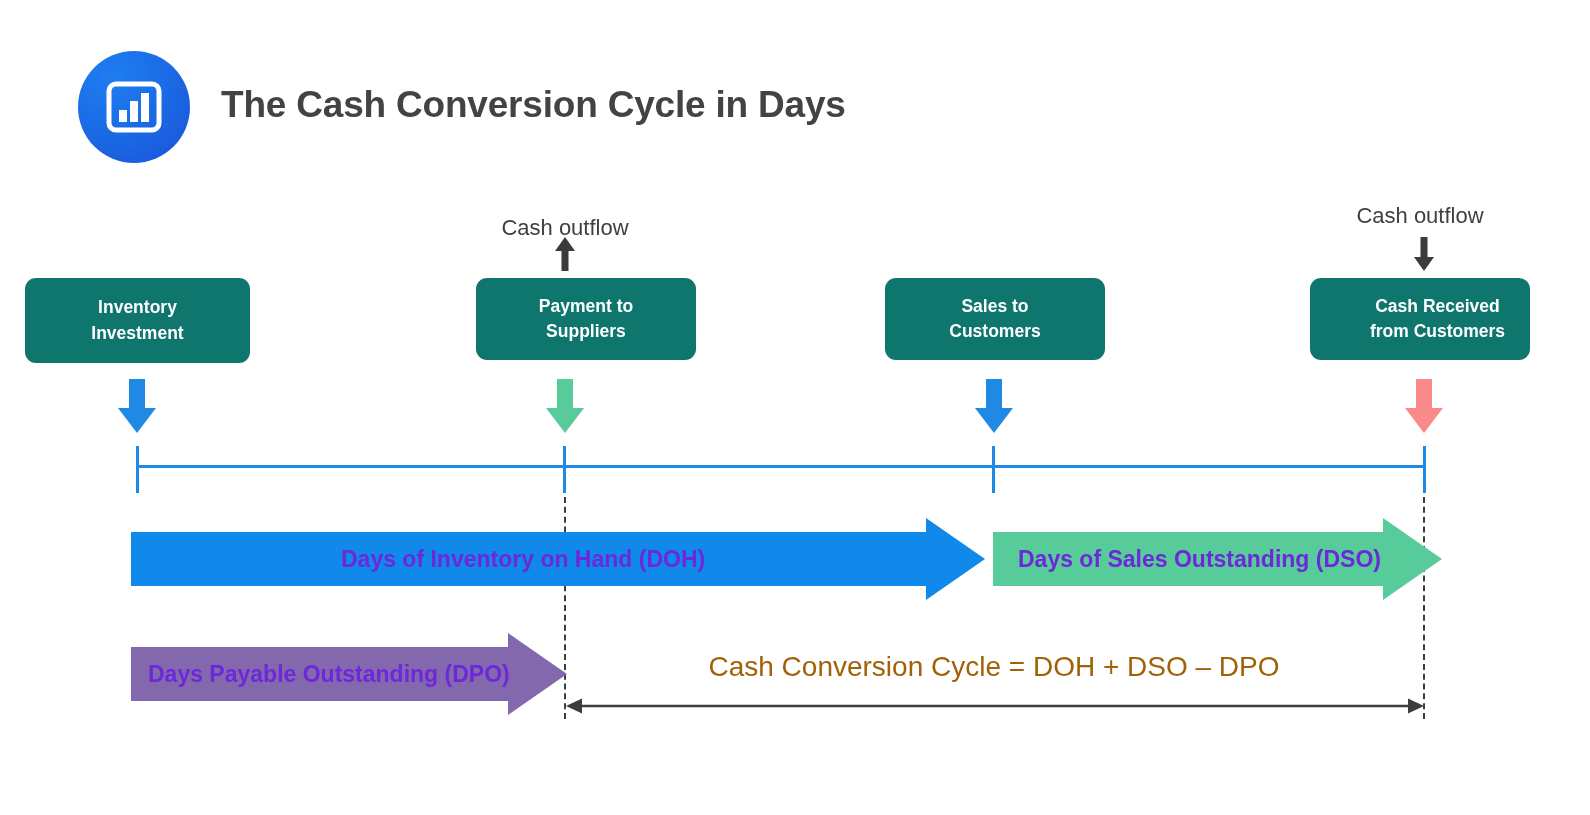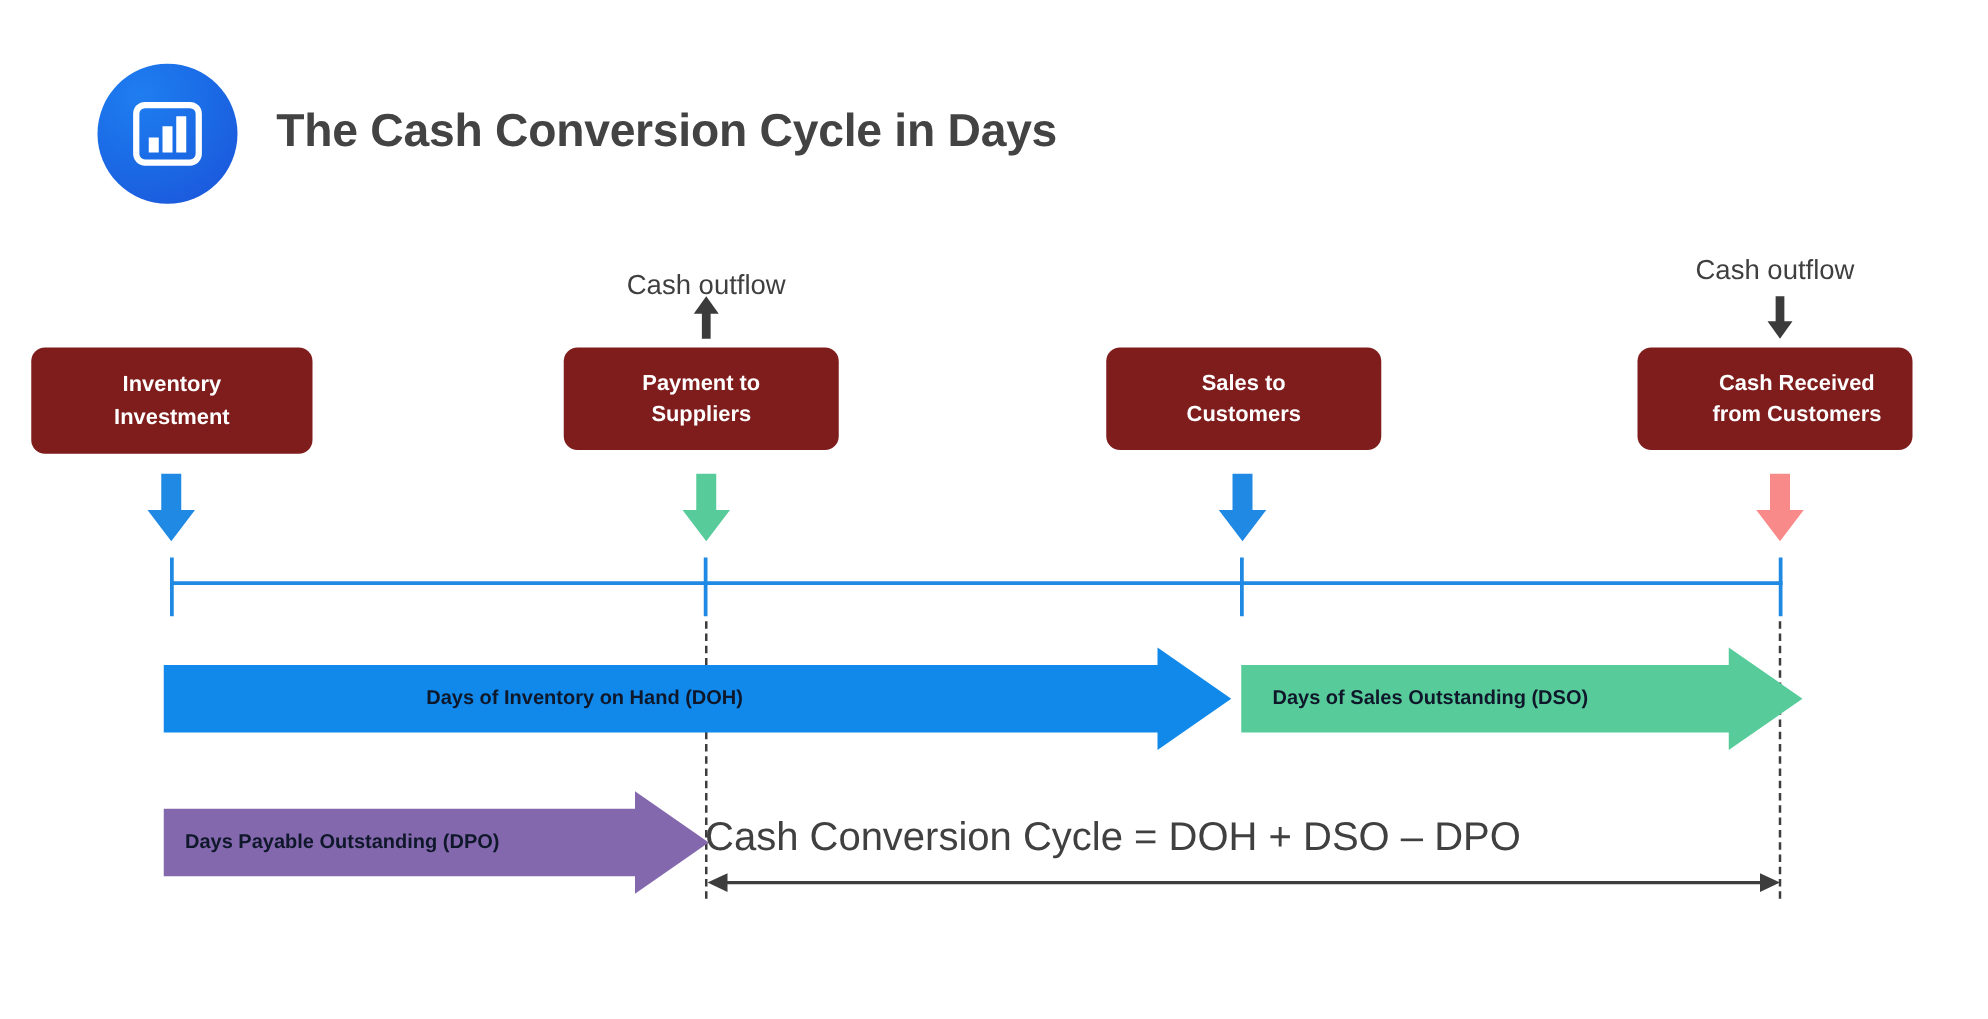--- a/index.html
+++ b/index.html
@@ -60,21 +60,21 @@
   .flow-arrow {
     position: absolute;
     width: 26px;
     height: 36px;
   }
 
   
   .event-box {
     position: absolute;
     border-radius: 11px;
-    background: #7f1d1d;
+    background: #0f766e;
     color: #ffffff;
     font-size: 17.5px;
     font-weight: bold;
     line-height: 1.45;
     text-align: center;
     display: flex;
     align-items: center;
     justify-content: center;
     box-sizing: border-box;
     padding: 4px 6px;
@@ -114,34 +114,34 @@
   }
   .measure svg { display: block; width: 100%; height: 100%; overflow: visible; }
   .measure-label {
     position: absolute;
     left: 0;
     top: 0;
     width: 100%;
     height: 100%;
     display: flex;
     align-items: center;
-    color: #0f172a;
-    font-size: 16px;
+    color: #6d28d9;
+    font-size: 23px;
     font-weight: bold;
     white-space: nowrap;
     pointer-events: none;
   }
 
   
   #formula {
     position: absolute;
-    font-size: 32px;
-    color: #404040;
-    white-space: nowrap;
-    text-align: left;
+    font-size: 28px;
+    color: #a16207;
+    white-space: nowrap;
+    text-align: center;
   }
   #span-arrow {
     position: absolute;
     height: 22px;
   }
   #span-arrow svg { display: block; width: 100%; height: 100%; overflow: visible; }
 </style>
 </head>
 <body>
 
@@ -164,21 +164,21 @@
 
   <div class="flow-label" style="left:1310px; top:203px; width:220px;">Cash outflow</div>
   <svg class="flow-arrow" style="left:1411px; top:236px;" viewBox="0 0 26 36">
     <path d="M13 35 L23 21 L16.5 21 L16.5 1 L9.5 1 L9.5 21 L3 21 Z" fill="#3b3b3b"></path>
   </svg>
 
   <div class="event-box" style="left:25px; top:278px; width:225px; height:85px;">
     <span>Inventory
 Investment</span>
   </div>
-  <div class="event-box" style="left:451px; top:278px; width:220px; height:82px;">
+  <div class="event-box" style="left:476px; top:278px; width:220px; height:82px;">
     <span>Payment to
 Suppliers</span>
   </div>
   <div class="event-box" style="left:885px; top:278px; width:220px; height:82px;">
     <span>Sales to
 Customers</span>
   </div>
   <div class="event-box" style="left:1310px; top:278px; width:220px; height:82px;padding-left:41px;">
     <span>Cash Received
 from Customers</span>

